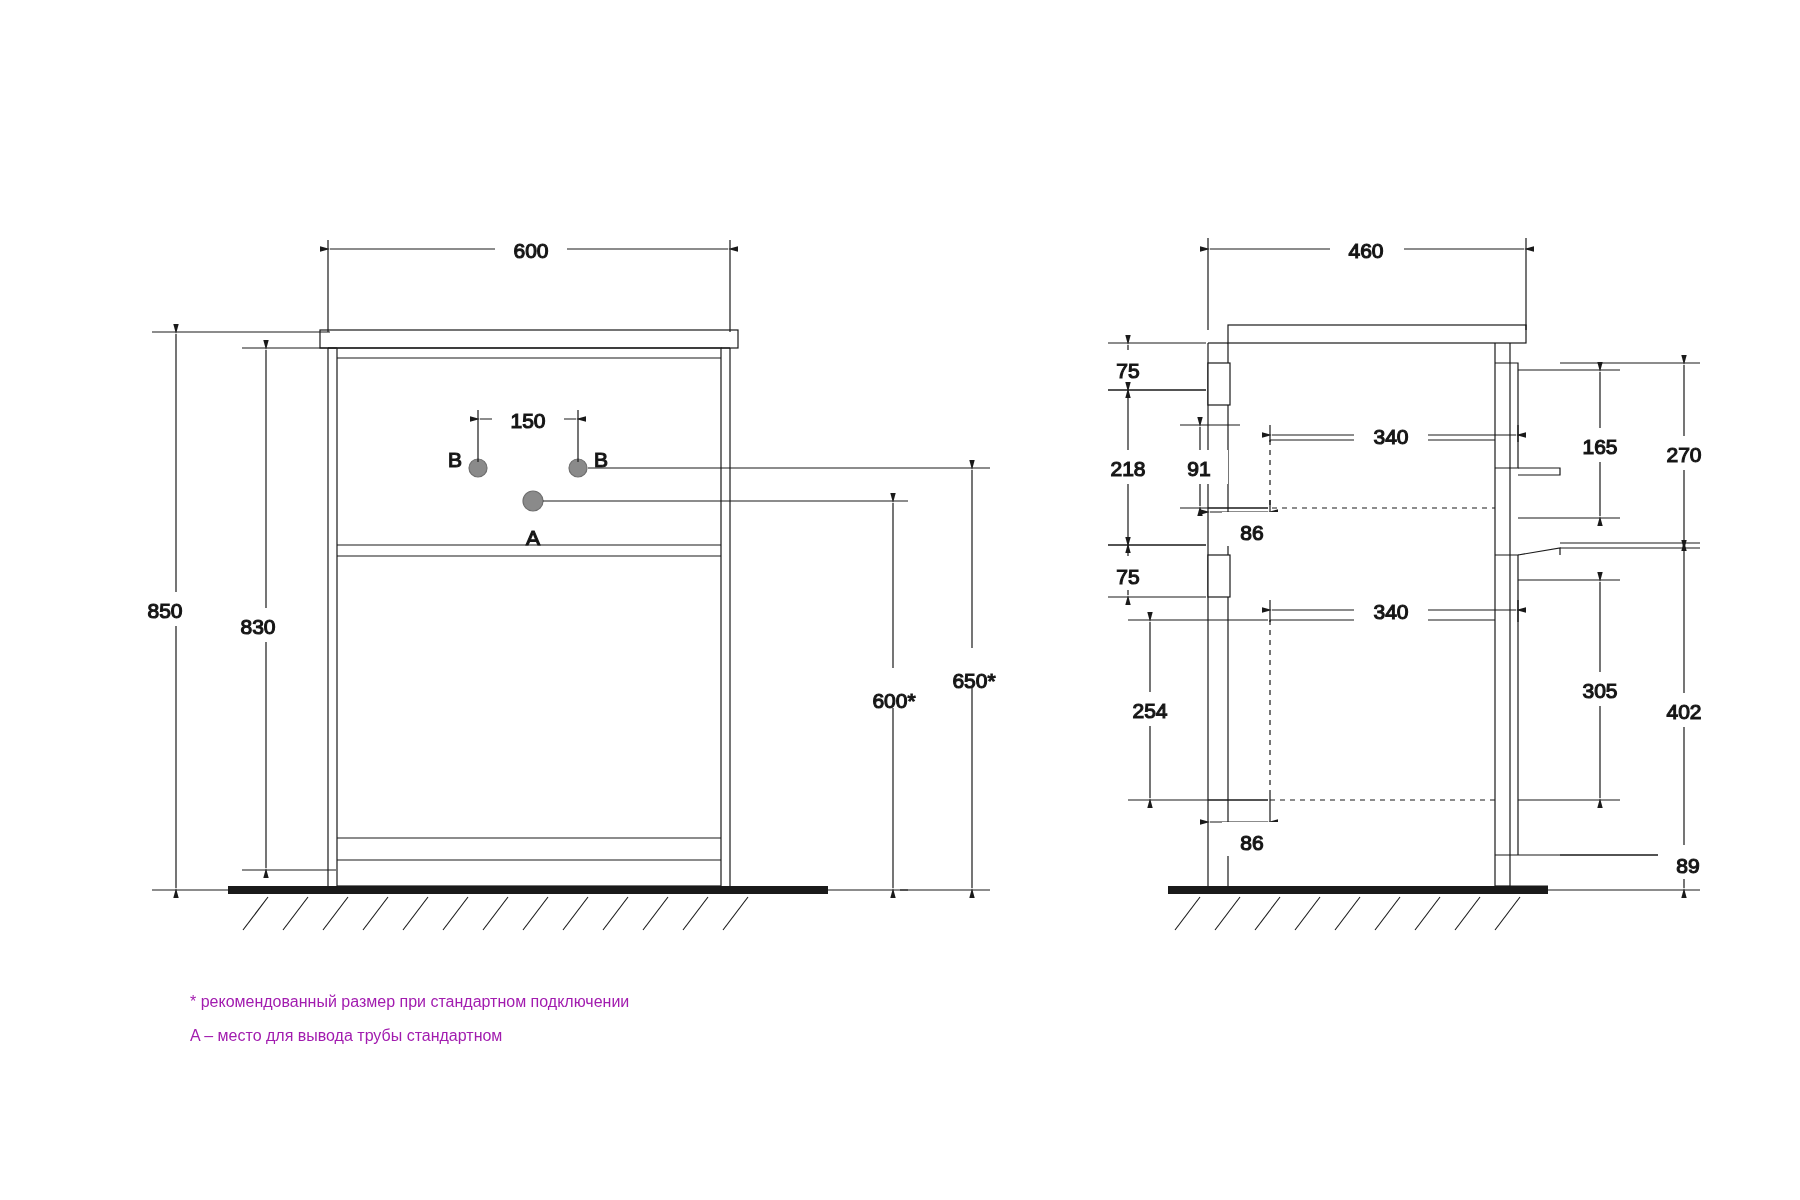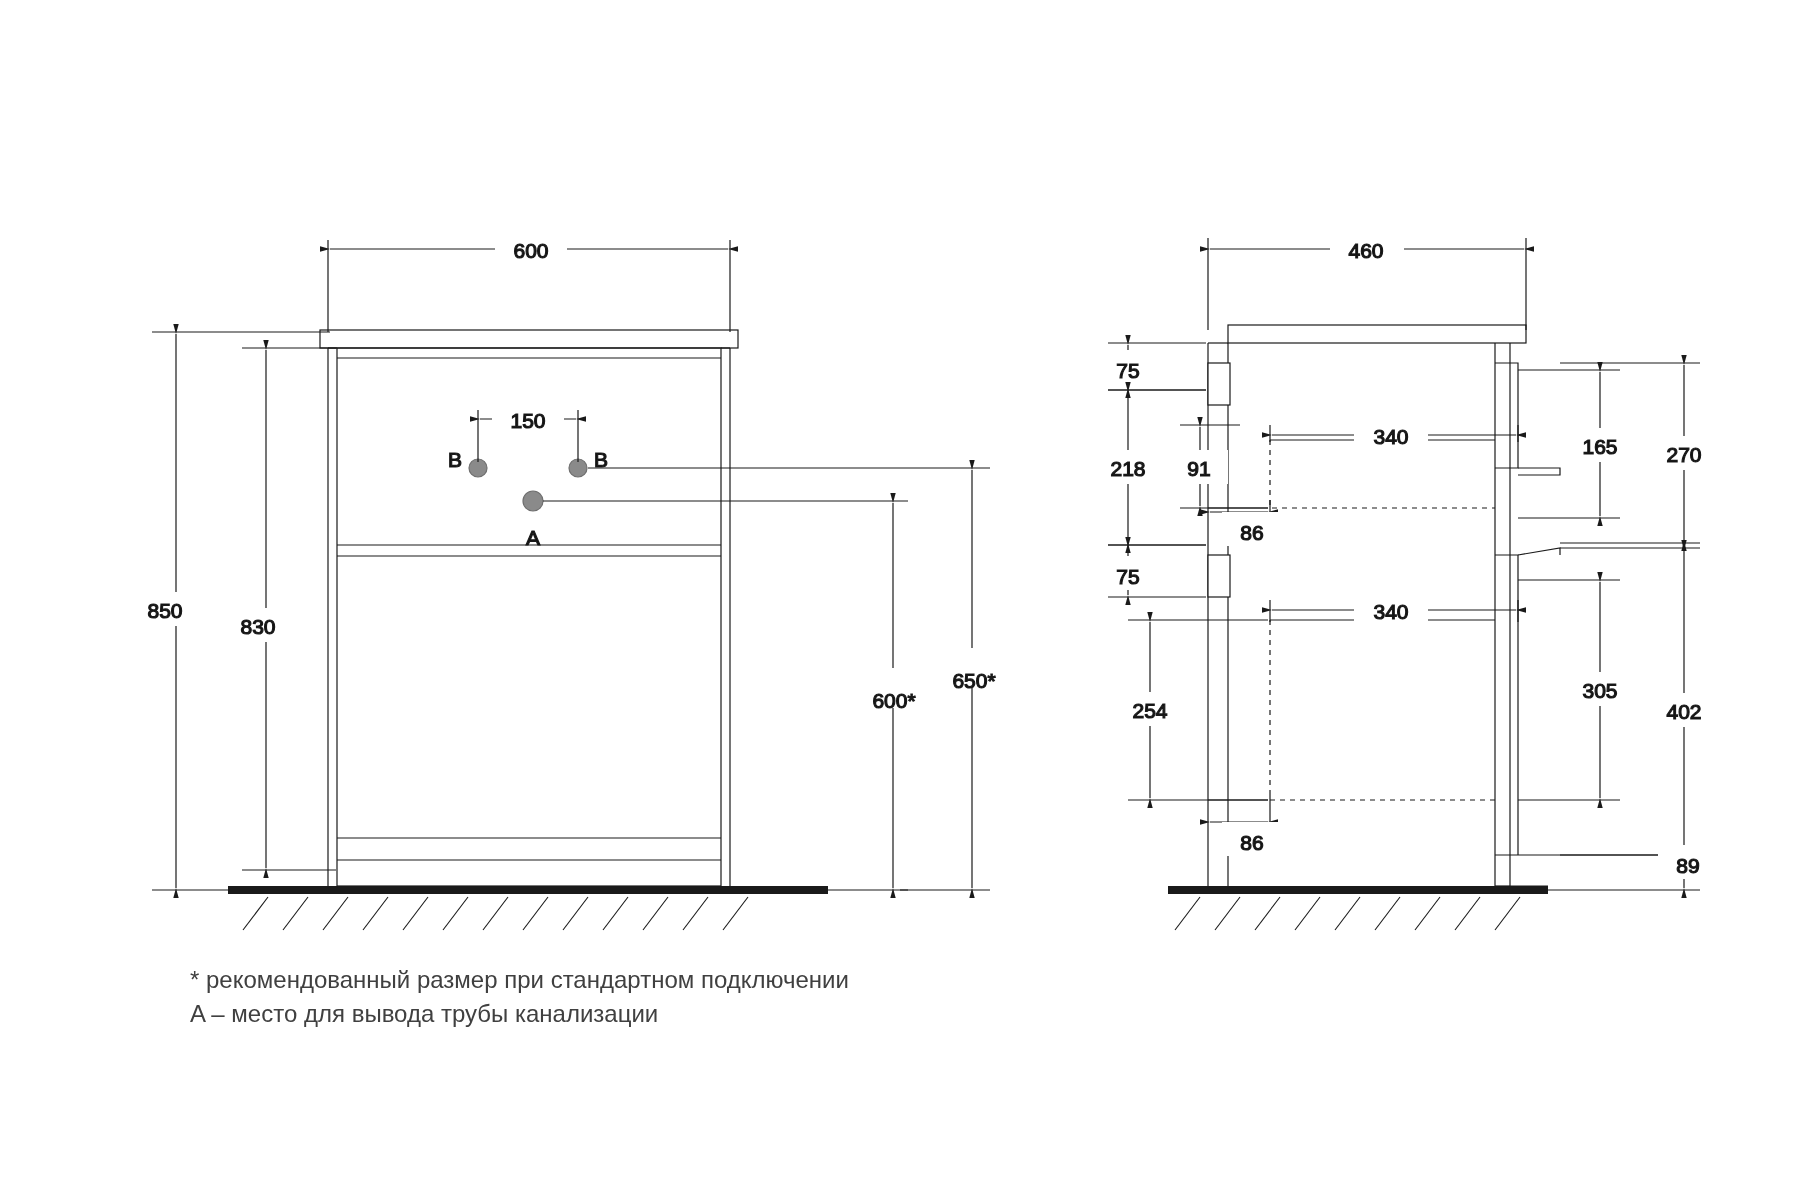--- a/index.html
+++ b/index.html
@@ -1,19 +1,19 @@
 <!DOCTYPE html>
 <html><head>
 <meta charset="utf-8">
 <style>
   html,body{margin:0;padding:0;background:#ffffff;}
   body{width:1800px;height:1200px;font-family:"Liberation Sans",sans-serif;color:#1a1a1a;overflow:hidden;}
   #sheet{position:relative;width:1800px;height:1200px;}
   svg{position:absolute;left:0;top:0;width:1800px;height:1200px;}
-  .legend{position:absolute;left:190px;top:963px;font-size:24px;line-height:34px;color:#404040;}
+  .legend{position:absolute;left:190px;top:985px;font-size:16px;line-height:34px;color:#a21caf;}
   .legend div{white-space:nowrap;}
   .dim{font-size:21px;fill:#111;font-family:"Liberation Sans",sans-serif;}
   .lbl{font-size:21px;fill:#111;font-family:"Liberation Sans",sans-serif;}
 </style>
 </head>
 <body>
 
 <div id="sheet">
 
 <svg viewBox="0 0 1800 1200">
@@ -286,16 +286,16 @@
     <line x1="1684" y1="857" x2="1684" y2="888" marker-start="url(#arrL)" marker-end="url(#arrR)"></line>
     <rect x="1658" y="845" width="60" height="34" fill="#ffffff" stroke="none"></rect>
     <text class="dim" x="1688" y="873" text-anchor="middle">89</text>
   </g>
 
   </g>
 </svg>
 
 <div class="legend">
   <div>* рекомендованный размер при стандартном подключении</div>
-  <div>A – место для вывода трубы канализации</div>
+  <div>A – место для вывода трубы стандартном</div>
 </div>
 
 </div>
 
 </body></html>

